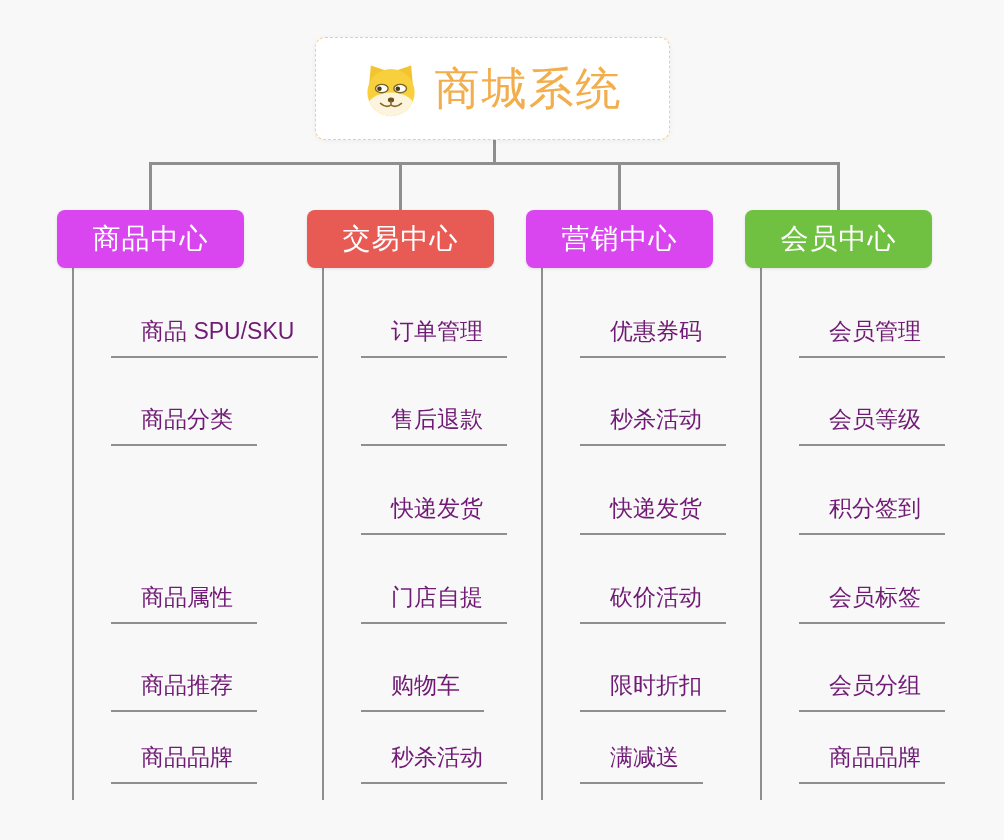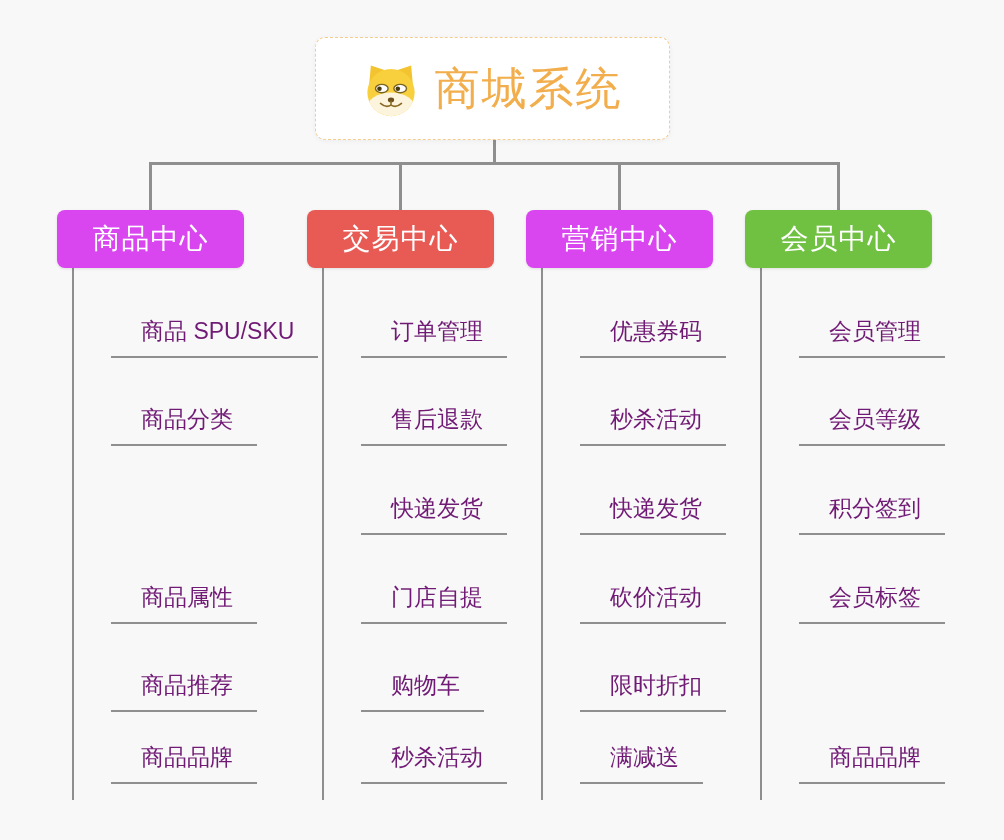--- a/index.html
+++ b/index.html
@@ -110,15 +110,16 @@
   <div class="subtopic c2 r1">秒杀活动</div>
   <div class="subtopic c2 r2">快递发货</div>
   <div class="subtopic c2 r3">砍价活动</div>
   <div class="subtopic c2 r4">限时折扣</div>
   <div class="subtopic c2 r5">满减送</div>
 
   <div class="subtopic c3 r0">会员管理</div>
   <div class="subtopic c3 r1">会员等级</div>
   <div class="subtopic c3 r2">积分签到</div>
   <div class="subtopic c3 r3">会员标签</div>
+  <div class="subtopic c3 r4">会员分组</div>
   <div class="subtopic c3 r5">商品品牌</div>
 
 </div>
 
 </body></html>

